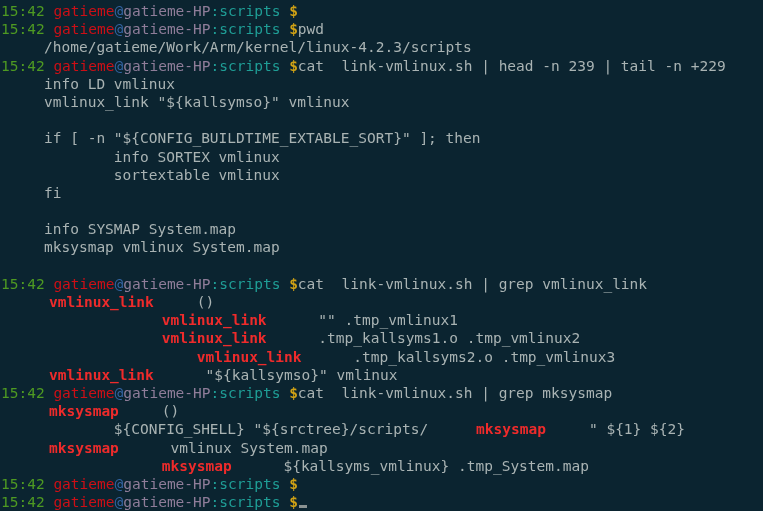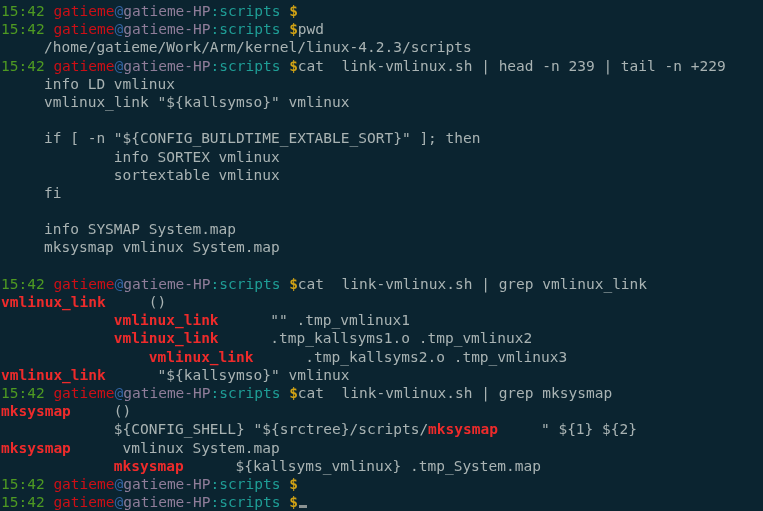--- a/index.html
+++ b/index.html
@@ -27,21 +27,21 @@
     white-space: pre;
   }
   .t-time   { color: #4e9a22; }
   .t-user   { color: #cc0f16; }
   .t-at     { color: #3465a4; }
   .t-host   { color: #8f7d99; }
   .t-path   { color: #1f9e96; }
   .t-dollar { color: #d0a215; font-weight: bold; }
   .t-cmd    { color: #a9b3b3; }
   .t-out    { color: #a9b3b3; margin-left: 43px; }
-  .t-match  { color: #ee2b2b; font-weight: bold; }
+  .t-match  { color: #ee2b2b; font-weight: bold; margin-left: 48px; }
   .cursor {
     display: inline-block;
     width: 8.3px;
     height: 3px;
     background: #8a9292;
     vertical-align: -1px;
     margin-left: 1px;
   }
 </style>
 </head>

